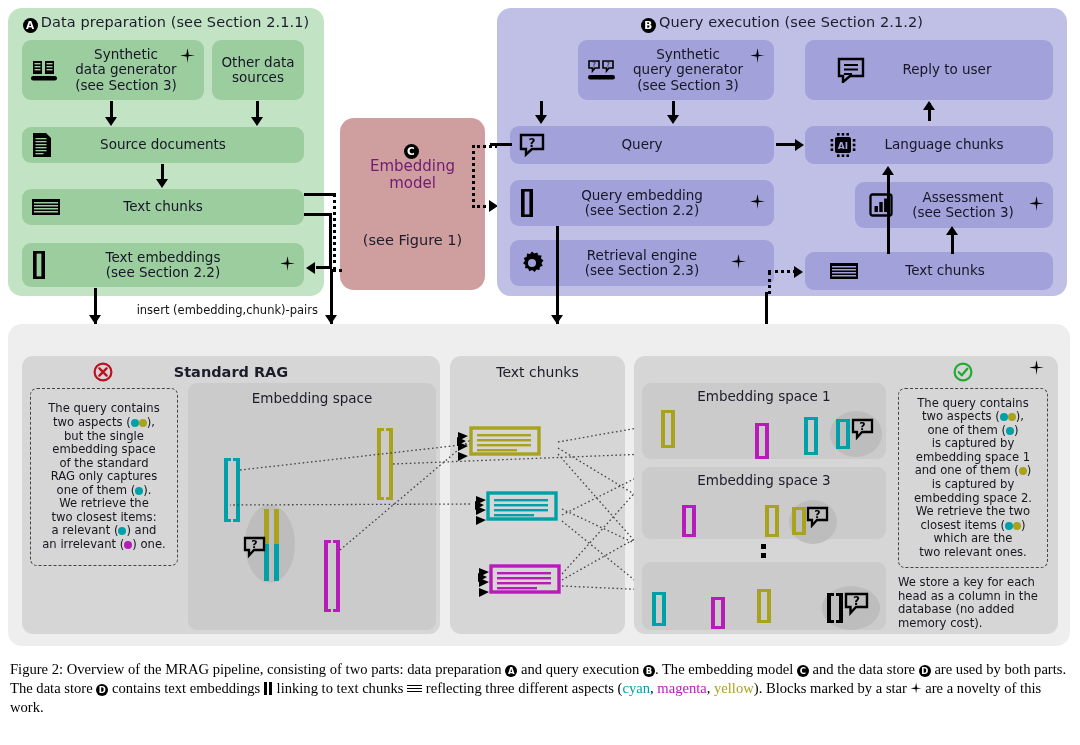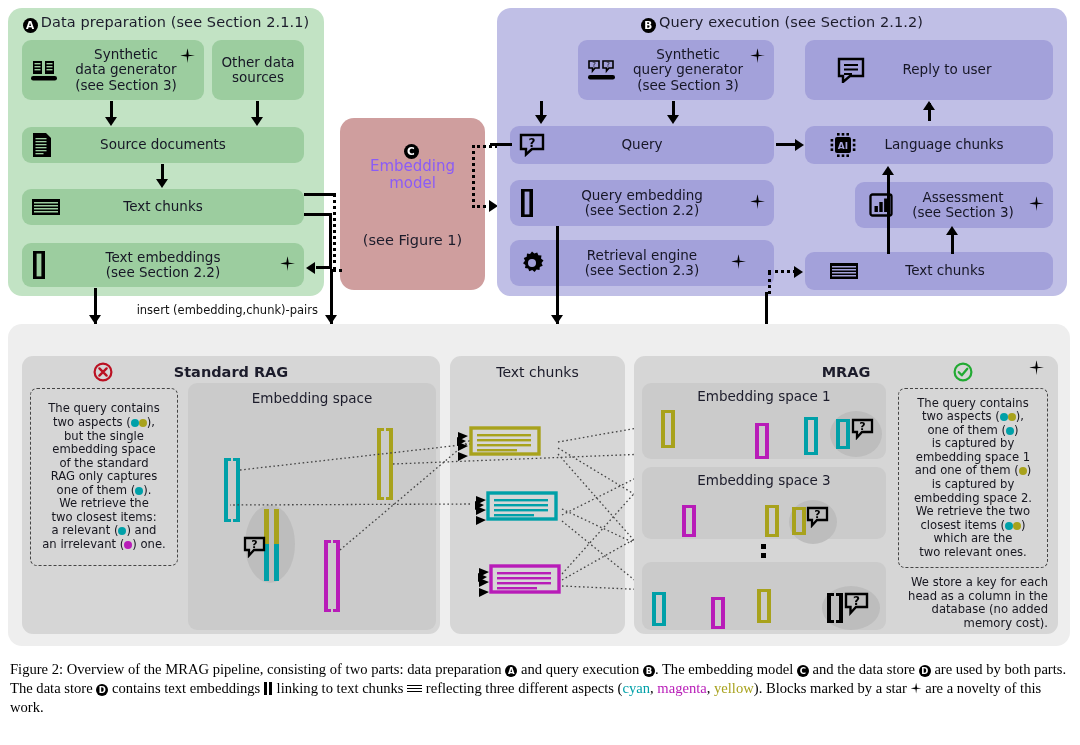--- a/index.html
+++ b/index.html
@@ -77,21 +77,21 @@
   .dstitle{position:absolute;left:0;right:0;text-align:center;font-size:14px;color:#1c1c2b;}
   .dstitle.b{font-weight:bold;font-size:14.5px;}
   .espace{background:#cbcbcb;border-radius:9px;position:absolute;}
   .esl{position:absolute;left:0;right:0;text-align:center;font-size:13.5px;color:#1c1c2b;}
 
   .note{
     position:absolute;border:1.6px dashed #444;border-radius:7px;
     font-size:11.6px;line-height:1.17;text-align:center;color:#16161f;
     box-sizing:border-box;padding:4px 2px;
   }
-  .plain{position:absolute;font-size:11.6px;line-height:1.17;text-align:right;color:#16161f;}
+  .plain{position:absolute;font-size:11.6px;line-height:1.17;text-align:left;color:#16161f;}
 
   .cdot{display:inline-block;width:8px;height:8px;border-radius:50%;vertical-align:-1px;}
 
   
   .emb{position:absolute;}
   .emb i{position:absolute;top:0;bottom:0;width:4px;background:currentColor;display:block;}
   .emb i.l{left:0;} .emb i.r{right:0;}
   .emb b{position:absolute;left:0;height:3px;background:currentColor;width:7px;}
   .emb b.t1{top:0;} .emb b.b1{bottom:0;}
   .emb u{position:absolute;right:0;height:3px;background:currentColor;width:7px;}
@@ -207,21 +207,21 @@
       </svg>
     </span>
     <span>Text embeddings<br>(see Section 2.2)</span>
     <span class="starm"><span class="star4"></span></span>
   </div>
 
   <div class="abs panelC"></div>
   <div class="grouphdr" style="left:340px;width:145px;top:140px;font-size:14px;">
     <span class="badge">C</span>
   </div>
-  <div class="abs" style="left:340px;top:158px;width:145px;text-align:center;font-size:15px;line-height:1.15;color:#8b5cf6;">Embedding<br>model</div>
+  <div class="abs" style="left:340px;top:158px;width:145px;text-align:center;font-size:15px;line-height:1.15;color:#701a75;">Embedding<br>model</div>
   <div class="abs" style="left:340px;top:232px;width:145px;text-align:center;font-size:14.5px;color:#1c1c2b;">(see Figure 1)</div>
 
   <div class="abs" style="left:304px;top:193px;width:32px;height:3px;background:#000;"></div>
   <div class="abs dot-v" style="left:333px;top:193px;height:78px;"></div>
   <div class="abs dot-h" style="left:333px;top:269px;width:9px;"></div>
 
   <div class="abs dot-v" style="left:472px;top:145px;height:63px;"></div>
   <div class="abs dot-h" style="left:472px;top:145px;width:26px;"></div>
   <div class="abs dot-h" style="left:472px;top:205px;width:20px;"></div>
   <div class="head-r" style="left:489px;top:200px;"></div>
@@ -501,21 +501,20 @@
       <polygon points="489,248 479,244 479,253"></polygon>
       <polygon points="489,258 479,254 479,263"></polygon>
       <polygon points="489,268 479,264 479,273"></polygon>
       <polygon points="466,117 457,113 457,122"></polygon>
       <polygon points="484,181 475,177 475,186"></polygon>
       <polygon points="487,253 478,249 478,258"></polygon>
     </g>
   </svg>
 
   <div class="dsbox" style="left:634px;top:356px;width:424px;height:278px;"></div>
-  <div class="dstitle b" style="left:634px;width:424px;top:364px;">MRAG</div>
   <div class="abs" style="left:953px;top:362px;">
     <svg width="20" height="20" viewBox="0 0 20 20">
       <circle cx="10" cy="10" r="8.4" fill="none" stroke="#22aa33" stroke-width="2.2"></circle>
       <path d="M5.8 10.2 L8.8 13.3 L14.3 6.8" stroke="#22aa33" stroke-width="2.3" fill="none" stroke-linecap="round" stroke-linejoin="round"></path>
     </svg>
   </div>
   <div class="abs" style="left:1027px;top:358px;"><span class="star4" style="width:19px;height:19px;"></span></div>
 
   <div class="espace" style="left:642px;top:383px;width:244px;height:76px;"></div>
   <div class="esl" style="left:642px;width:244px;top:388px;">Embedding space 1</div>

